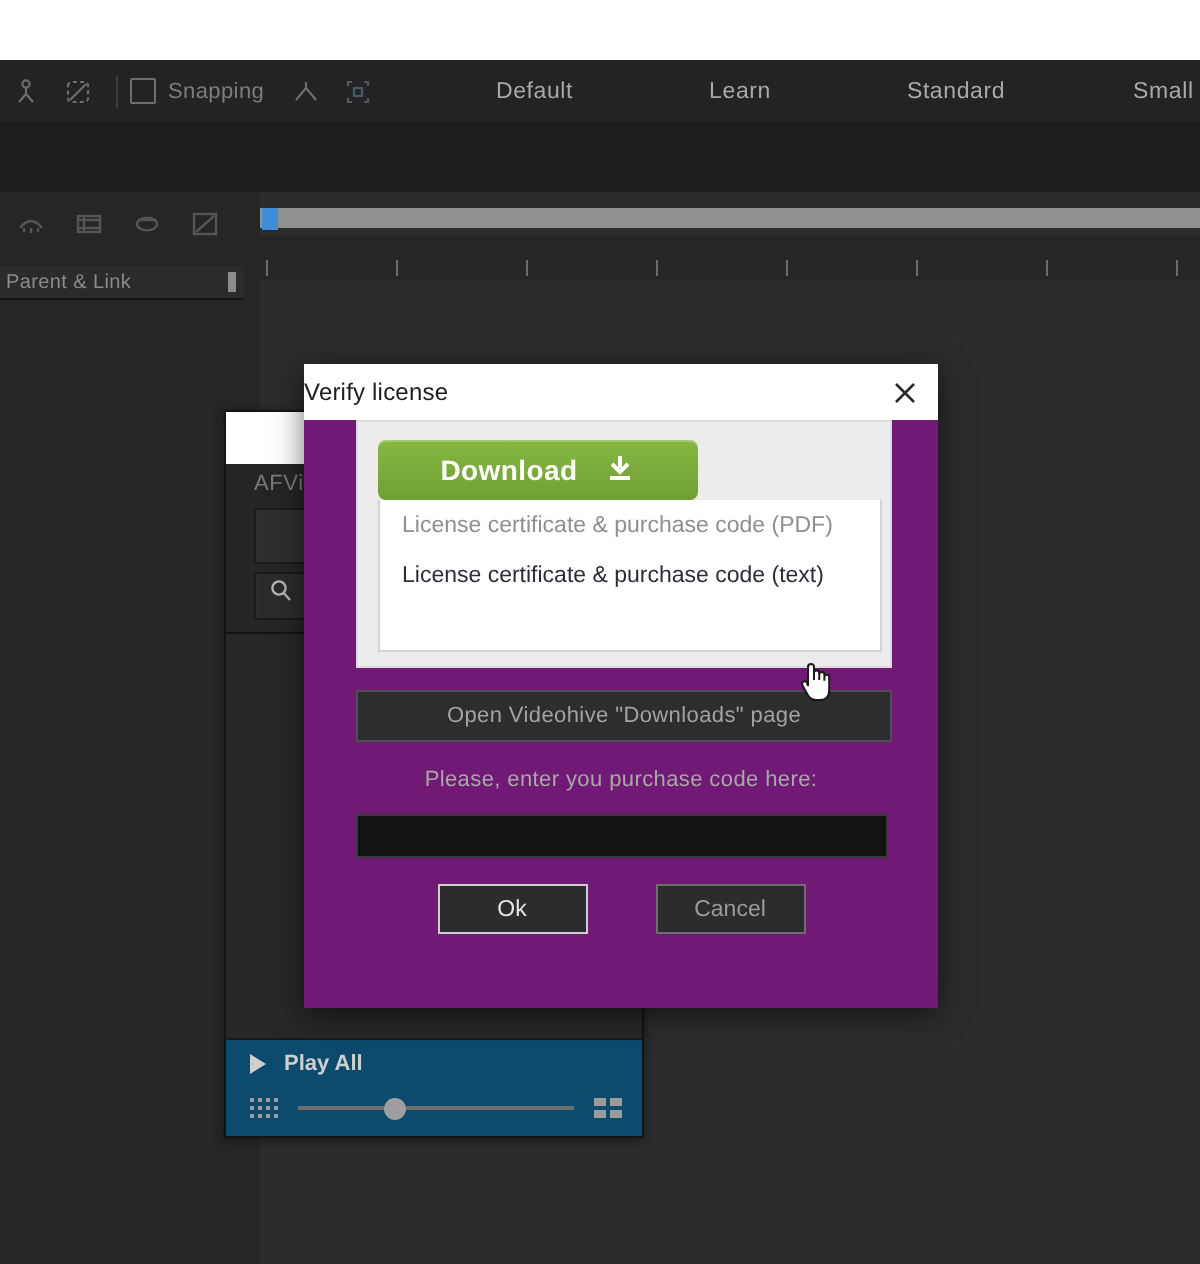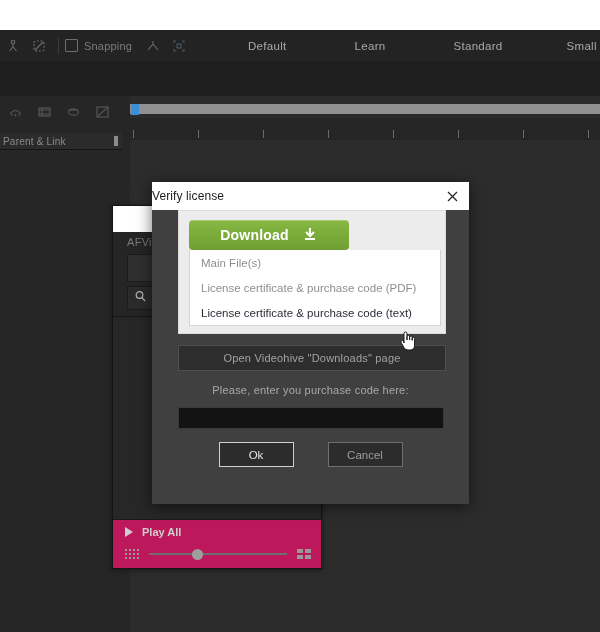--- a/index.html
+++ b/index.html
@@ -145,21 +145,21 @@
   .plug-divider {
     position: absolute; left: 0; top: 110px; width: 208px; height: 1px;
     background: #141414;
   }
   .plug-list {
     position: absolute; left: 0; top: 111px; width: 208px; height: 202px;
     background: #272727;
   }
   .plug-footer {
     position: absolute; left: 0; top: 313px; width: 208px; height: 48px;
-    background: #be185d;
+    background: #0c4a6e;
     border-top: 1px solid #1a1a1a;
   }
   .pf-playrow {
     position: absolute; left: 12px; top: 6px;
     display: flex; align-items: center; gap: 9px;
     color: #cfcfcf; font-size: 11px; font-weight: bold;
   }
   .pf-tri {
     width: 0; height: 0;
     border-left: 8px solid #cfcfcf;
@@ -206,21 +206,21 @@
   .modal-title-text {
     color: #1d1d1d; font-size: 12px; letter-spacing: .1px;
   }
   .modal-close {
     width: 34px; height: 28px;
     display: flex; align-items: center; justify-content: center;
     color: #2a2a2a;
   }
   .modal-body {
     position: absolute; left: 0; top: 28px; width: 317px; height: 294px;
-    background: #404040;
+    background: #701a75;
   }
 
   .dl-panel {
     position: absolute; left: 26px; top: 0px; width: 266px; height: 122px;
     background: #ececec;
     border: 1px solid #dcdcdc;
   }
   .dl-btn {
     position: absolute; left: 10px; top: 9px; width: 160px; height: 30px;
     background: linear-gradient(180deg, #87b844 0%, #7aab3a 55%, #6f9f32 100%);
@@ -435,21 +435,20 @@
           <span>Download</span>
           <span>
             <svg width="16" height="14" viewBox="0 0 16 14" fill="none" stroke="#ffffff" stroke-width="2">
               <path d="M8 1 L8 7"></path>
                 <path d="M4 5 L8 9 L12 5"></path>
                 <path d="M3 12 L13 12"></path>
             </svg>
           </span>
         </div>
         <div class="dl-menu">
-          <div class="dl-item">Main File(s)</div>
           <div class="dl-item">License certificate &amp; purchase code (PDF)</div>
           <div class="dl-item active">License certificate &amp; purchase code (text)</div>
         </div>
       </div>
 
       <div class="open-btn">Open Videohive "Downloads" page</div>
 
       <div class="prompt-text">Please, enter you purchase code here:</div>
 
       <input class="code-input" type="text" style="color: rgb(221, 221, 221); font-size: 11px; padding: 0px 6px; box-sizing: border-box;" placeholder="">

